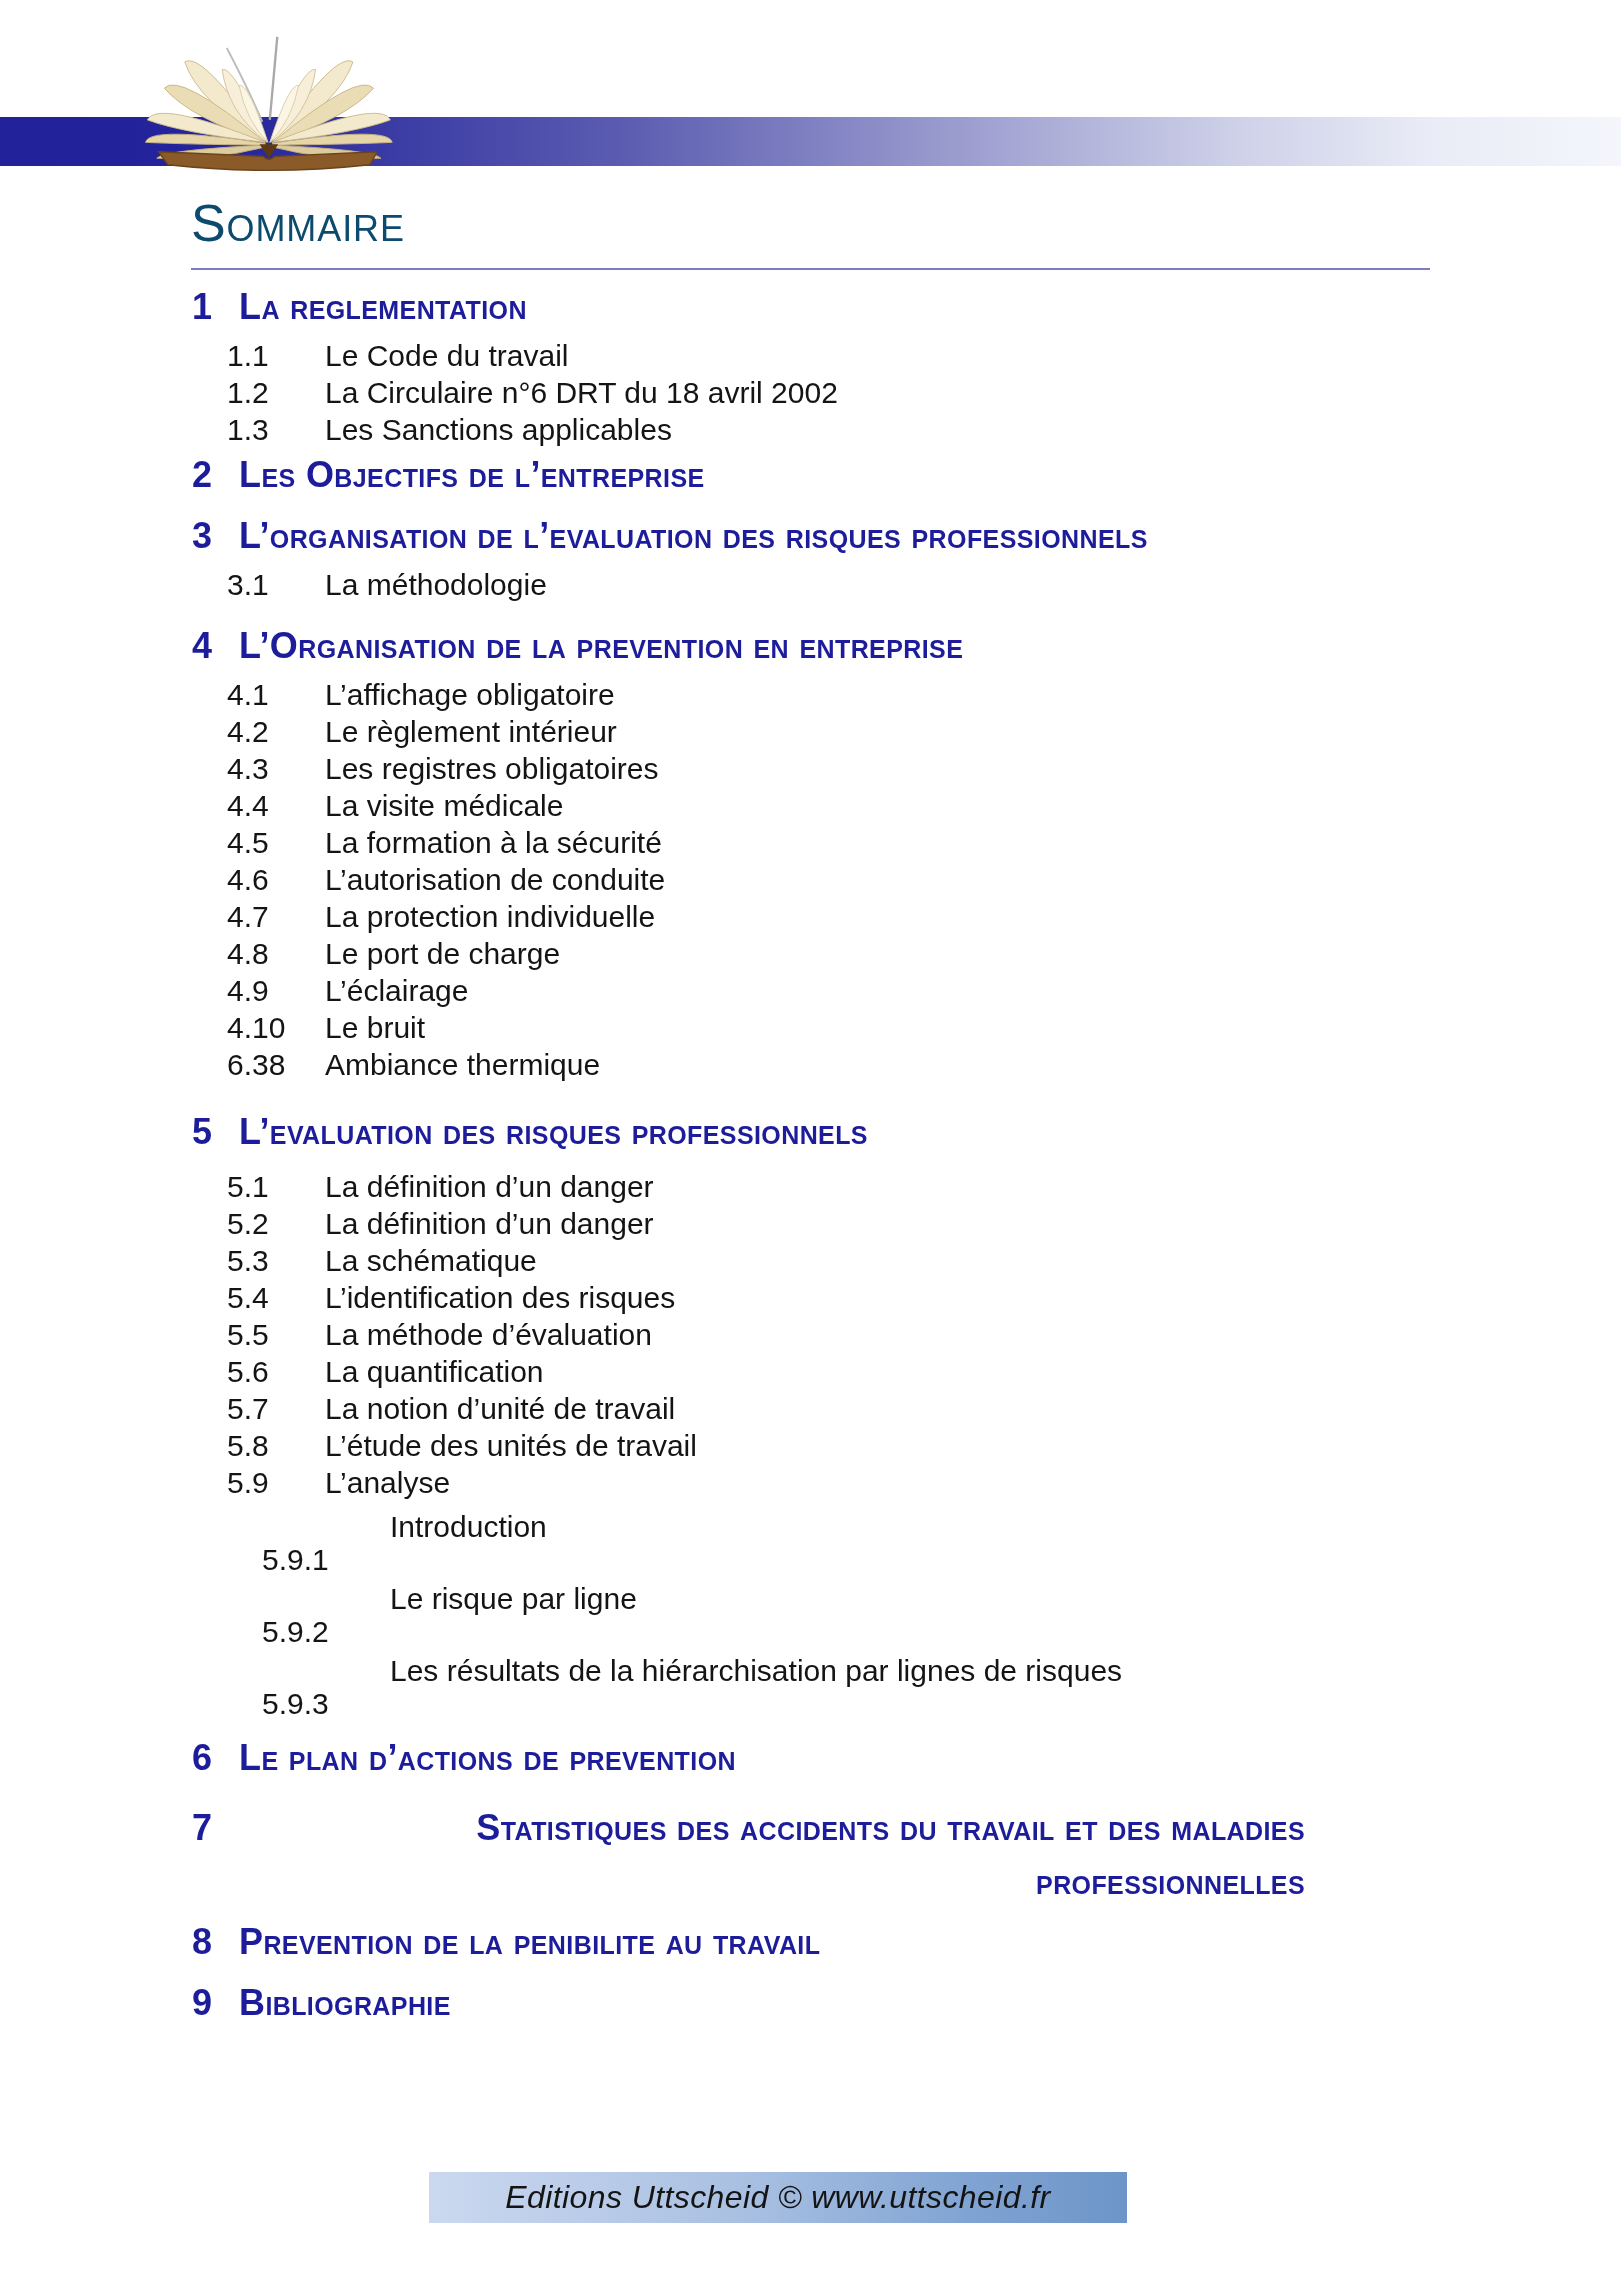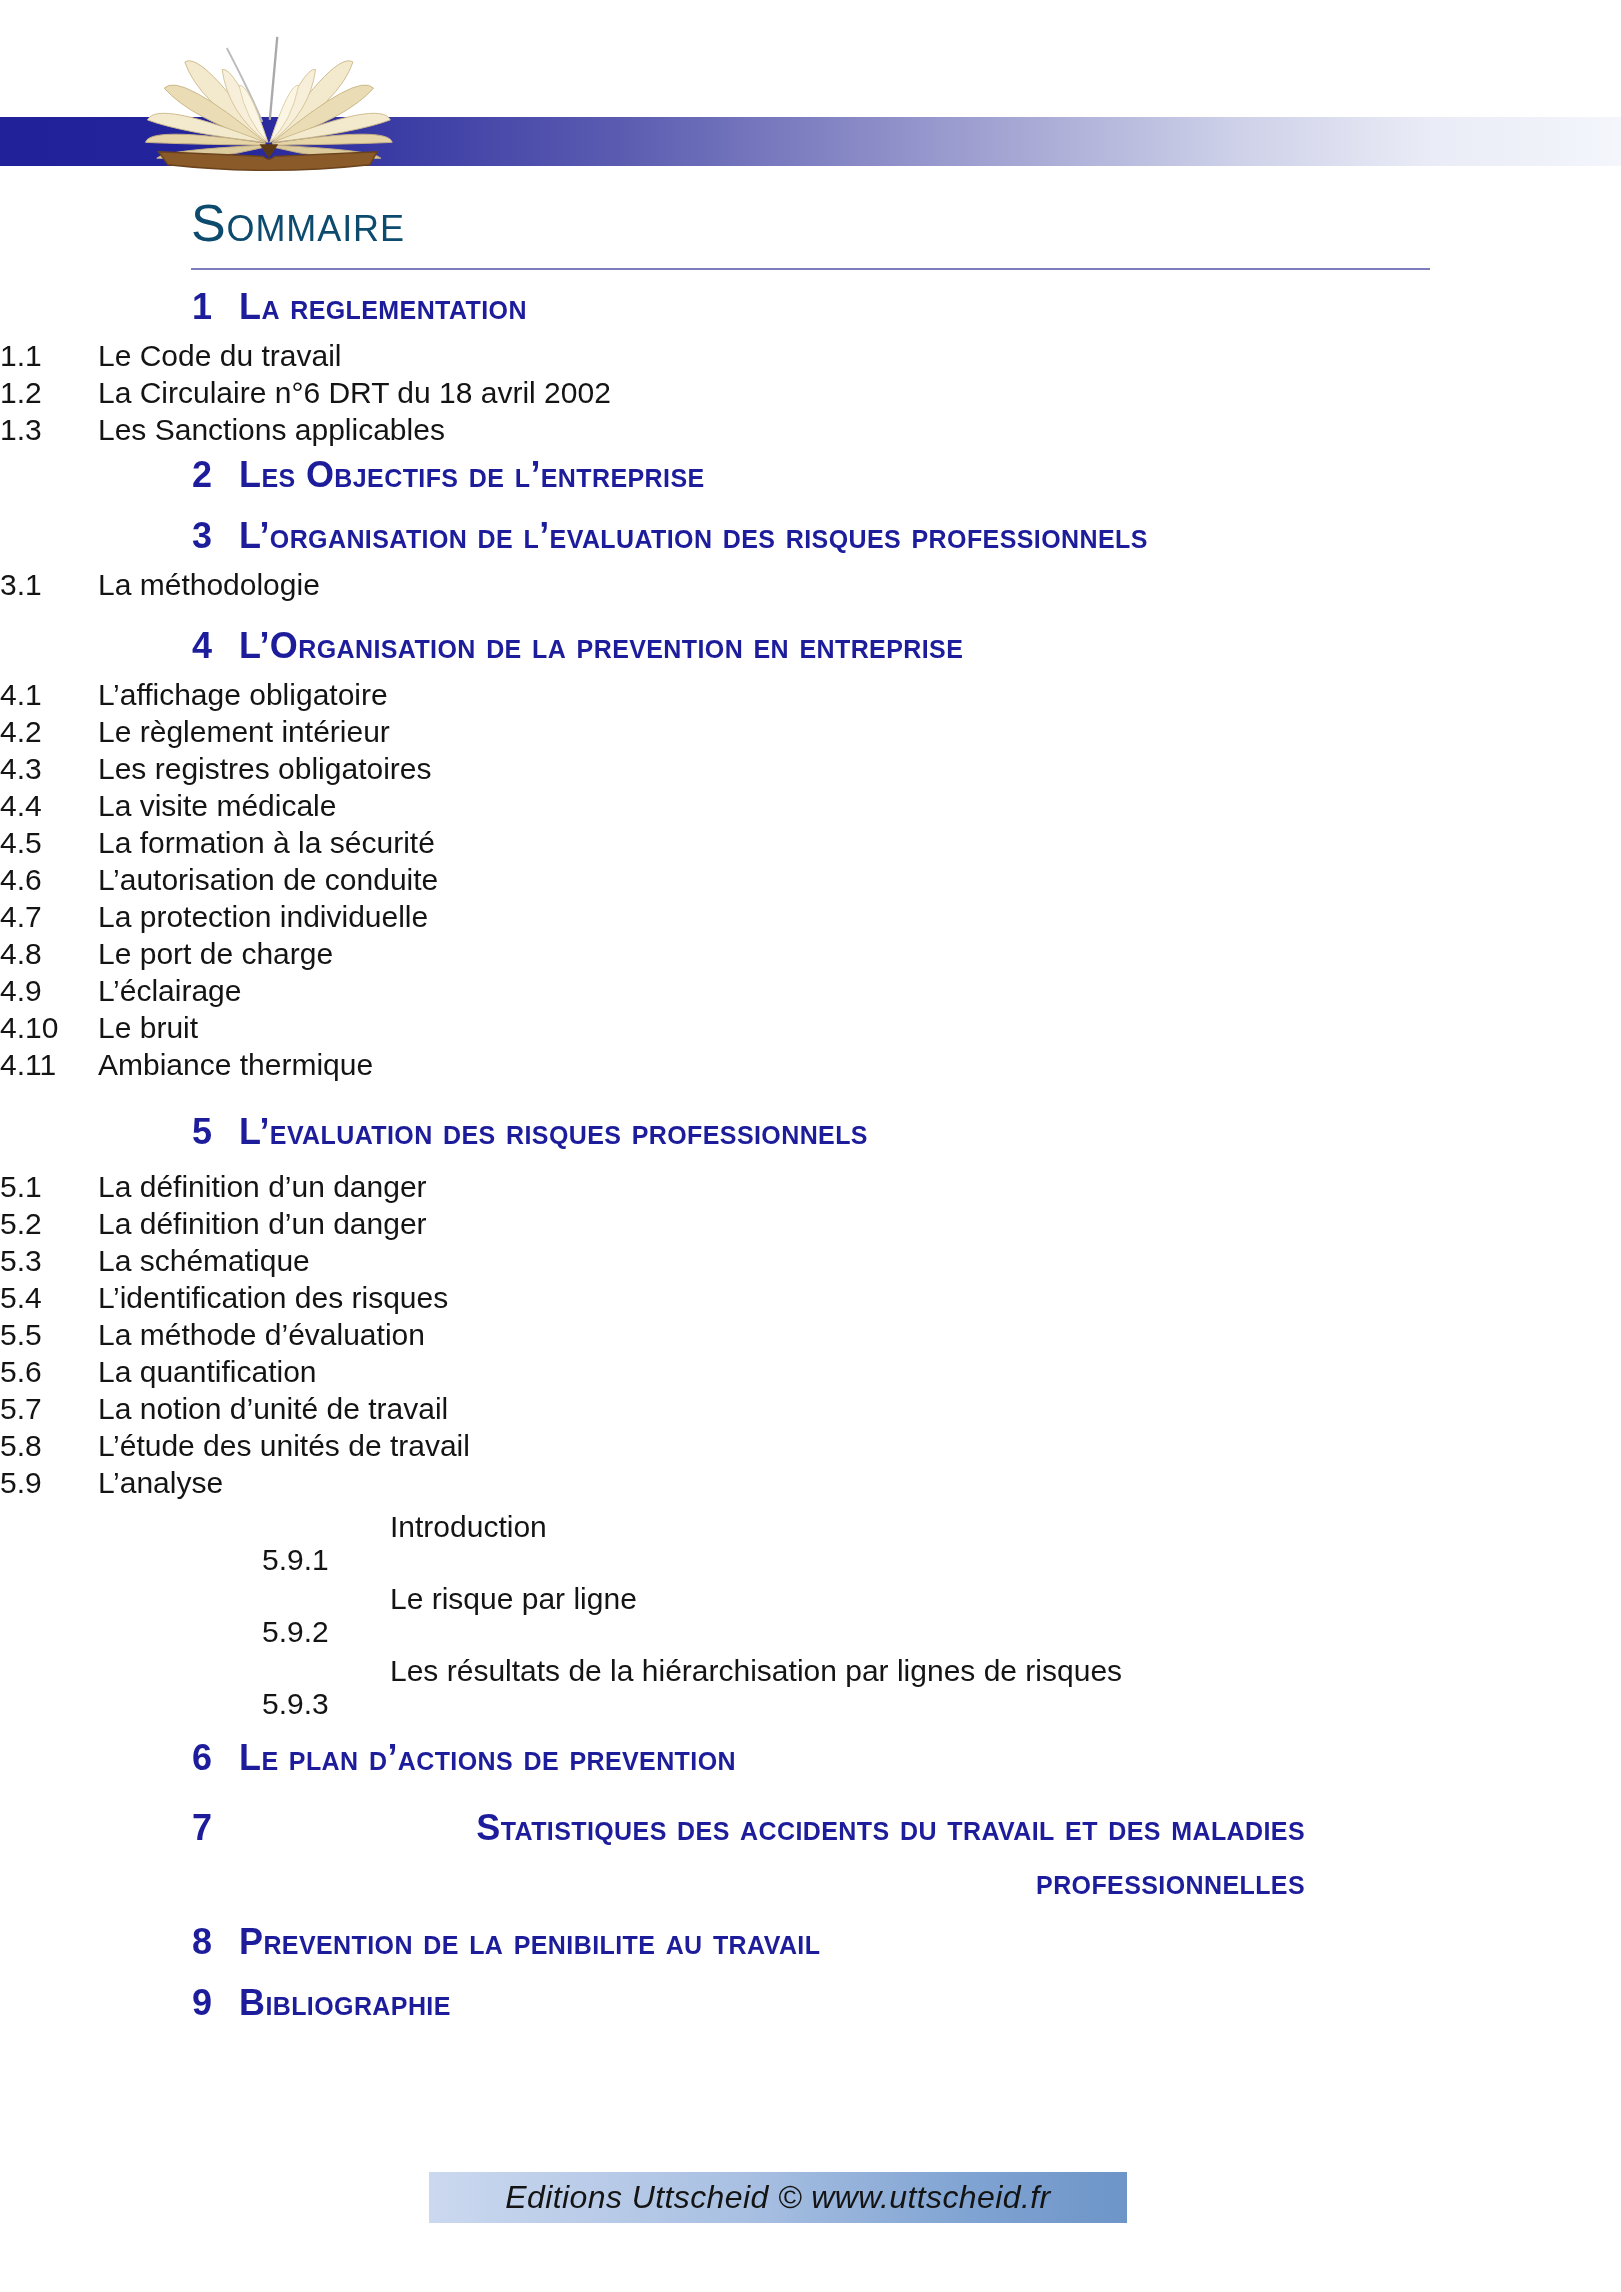--- a/index.html
+++ b/index.html
@@ -49,21 +49,21 @@
   }
   .h-num { flex:0 0 47px; font-variant:normal; }
   .h-label { max-width:1066px;text-align:right; }
 
   
   .s-row, .ss-row {
     display:flex; align-items:flex-start;
     font-size:30px; line-height:37px;
     color:#141414;
   }
-  .s-row  { }
+  .s-row  { padding-left:227px; }
   .ss-row { padding-left:262px; line-height:39px; }
   .s-num  { flex:0 0 98px; }
   .ss-num { flex:0 0 128px;margin-top:33px; }
 
   
   .h-row[data-sec="1"] { margin-top:14.3px; }
   .sub-group[data-sec="1"] { margin-top:8px; }
   .h-row[data-sec="2"] { margin-top:3.6px; }
   .h-row[data-sec="3"] { margin-top:16px; }
   .sub-group[data-sec="3"] { margin-top:8px; }
@@ -197,21 +197,21 @@
           </div>
           <div class="s-row">
             <span class="s-num">4.9</span>
             <span class="s-label">L’éclairage</span>
           </div>
           <div class="s-row">
             <span class="s-num">4.10</span>
             <span class="s-label">Le bruit</span>
           </div>
           <div class="s-row">
-            <span class="s-num">4.11</span>
+            <span class="s-num">6.38</span>
             <span class="s-label">Ambiance thermique</span>
           </div>
         </div>
         <div class="h-row" data-sec="5">
           <span class="h-num">5</span>
           <span class="h-label">L’evaluation des risques professionnels</span>
         </div>
         <div class="sub-group" data-sec="5">
           <div class="s-row">
             <span class="s-num">5.1</span>

